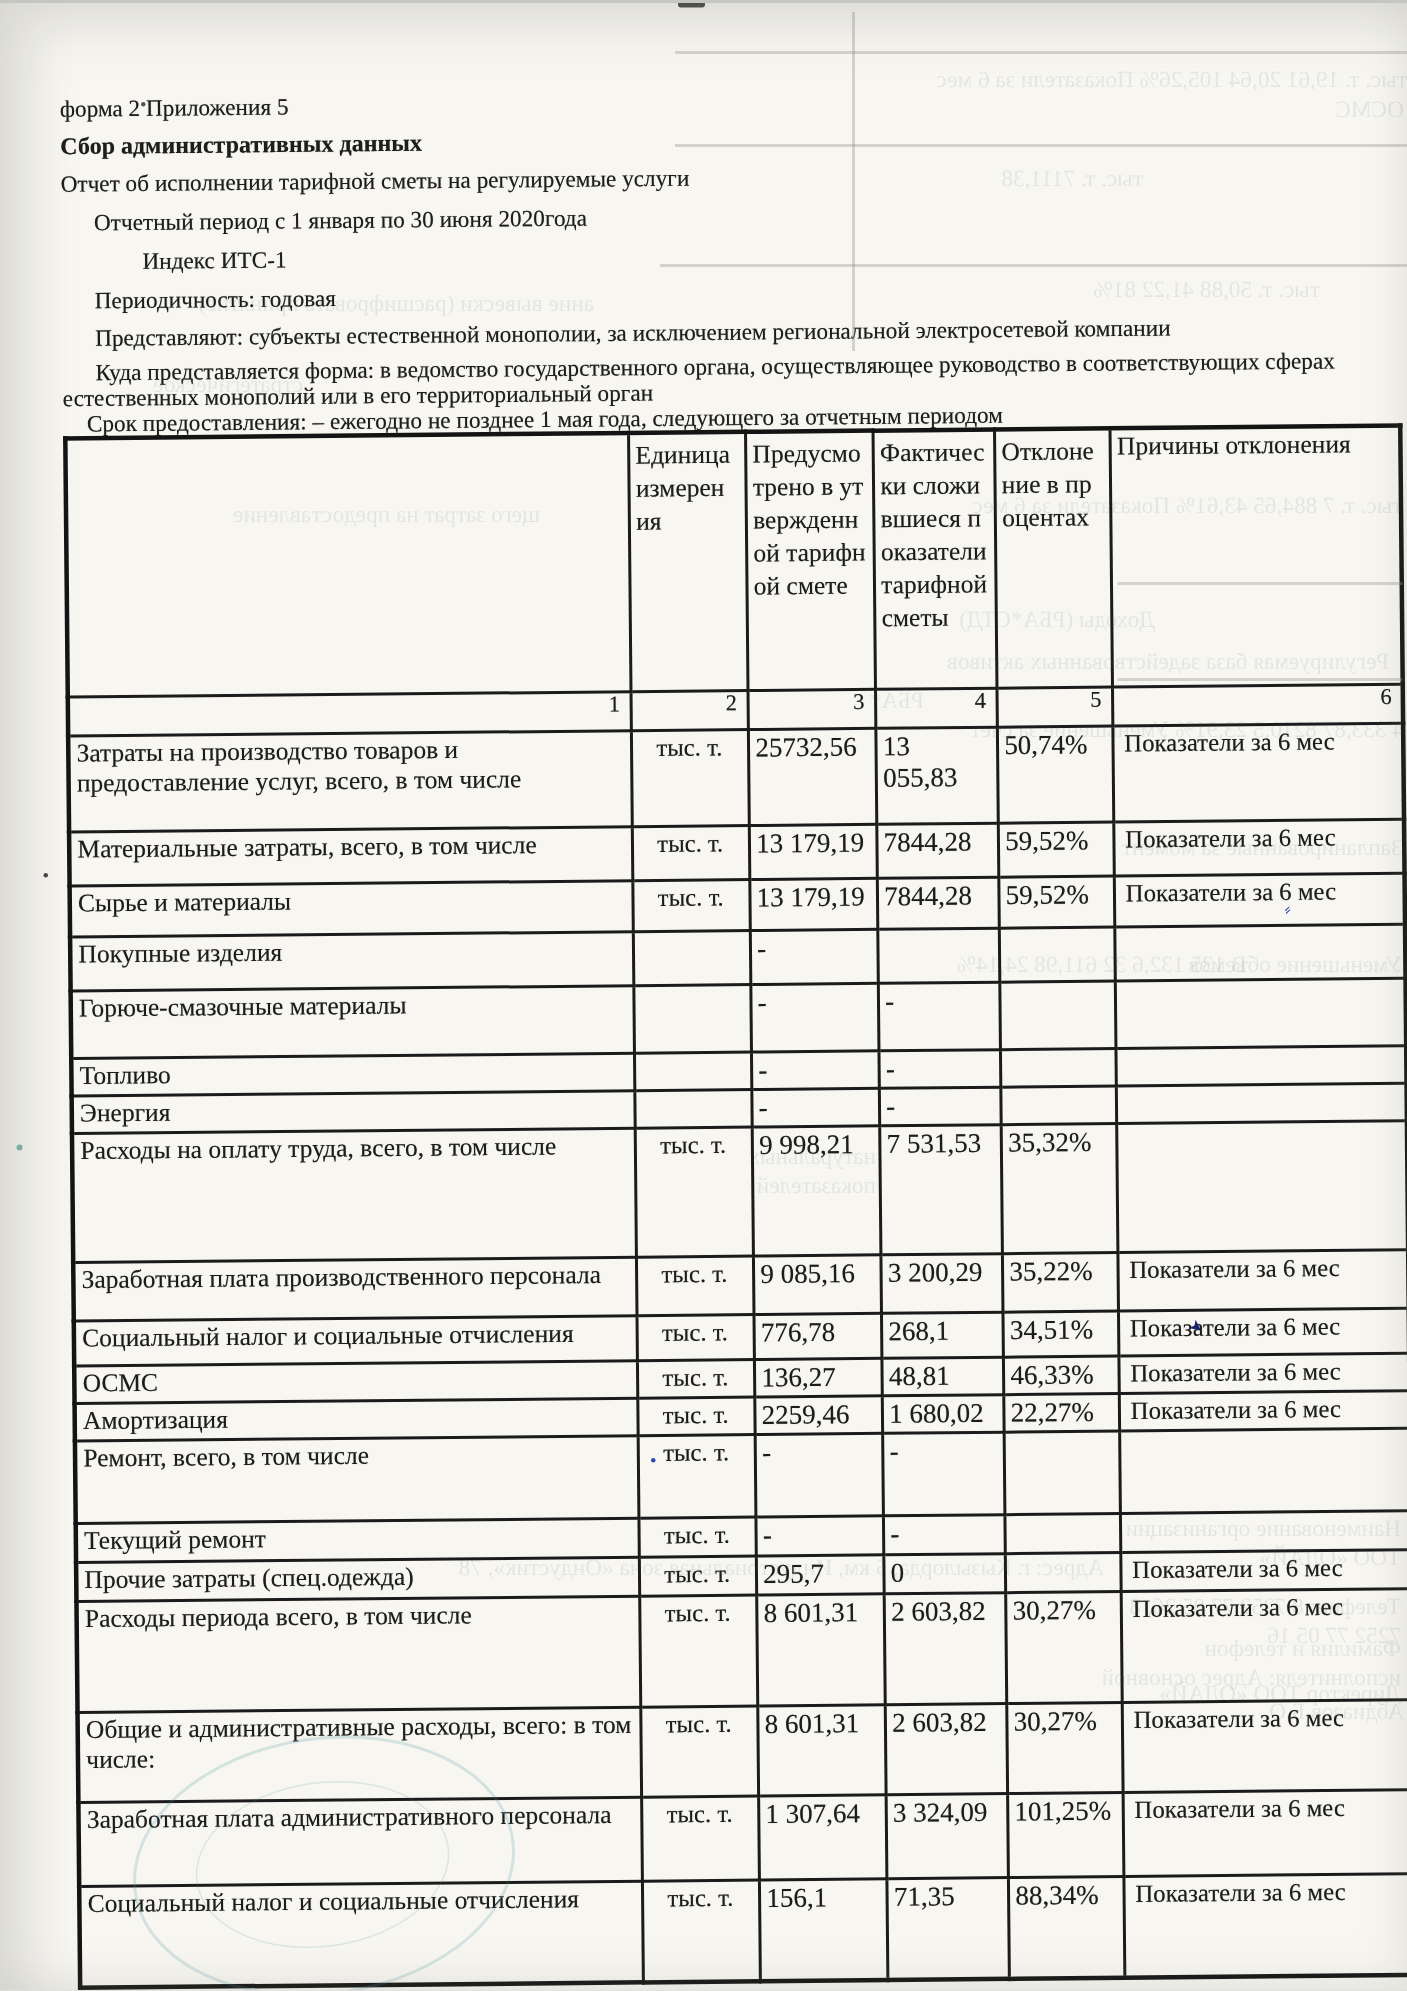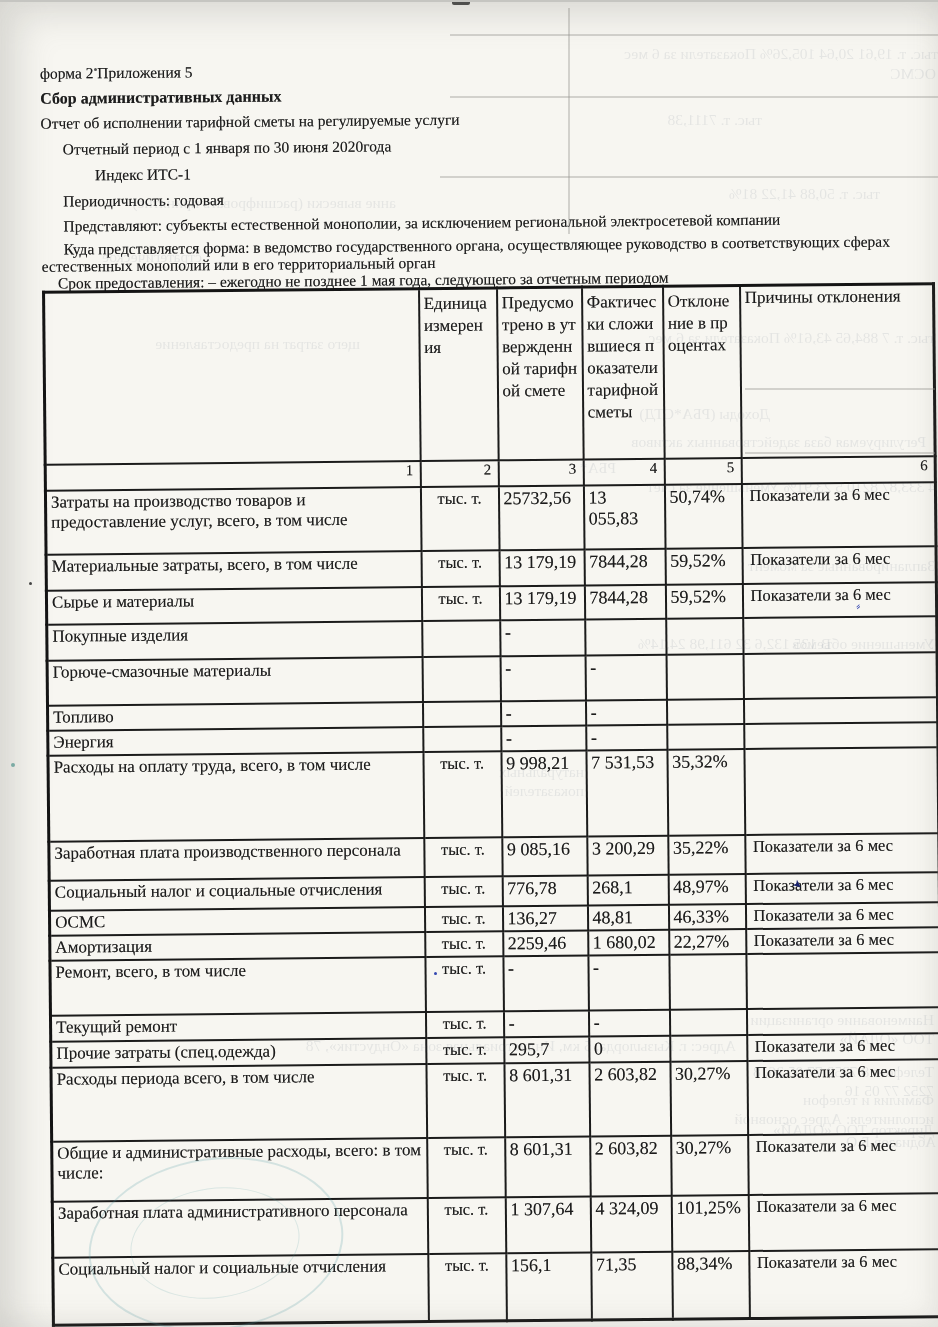--- a/index.html
+++ b/index.html
@@ -181,21 +181,21 @@
             <td class="cnum">9 085,16</td>
             <td class="cnum">3 200,29</td>
             <td class="cnum">35,22%</td>
             <td class="crsn">Показатели за 6 мес</td>
           </tr>
           <tr style="height: 30px;">
             <td>Социальный налог и социальные отчисления</td>
             <td class="cunit">тыс. т.</td>
             <td class="cnum">776,78</td>
             <td class="cnum">268,1</td>
-            <td class="cnum">48,97%</td>
+            <td class="cnum">34,51%</td>
             <td class="crsn">Показатели за 6 мес</td>
           </tr>
           <tr style="height: 21px;">
             <td>ОСМС</td>
             <td class="cunit">тыс. т.</td>
             <td class="cnum">136,27</td>
             <td class="cnum">48,81</td>
             <td class="cnum">46,33%</td>
             <td class="crsn">Показатели за 6 мес</td>
           </tr>
@@ -244,21 +244,21 @@
             <td class="cunit">тыс. т.</td>
             <td class="cnum">8 601,31</td>
             <td class="cnum">2 603,82</td>
             <td class="cnum">30,27%</td>
             <td class="crsn">Показатели за 6 мес</td>
           </tr>
           <tr style="height: 56px;">
             <td>Заработная плата административного персонала</td>
             <td class="cunit">тыс. т.</td>
             <td class="cnum">1 307,64</td>
-            <td class="cnum">4 324,09</td>
+            <td class="cnum">3 324,09</td>
             <td class="cnum">101,25%</td>
             <td class="crsn">Показатели за 6 мес</td>
           </tr>
           <tr style="height: 68px;">
             <td>Социальный налог и социальные отчисления</td>
             <td class="cunit">тыс. т.</td>
             <td class="cnum">156,1</td>
             <td class="cnum">71,35</td>
             <td class="cnum">88,34%</td>
             <td class="crsn">Показатели за 6 мес</td>

